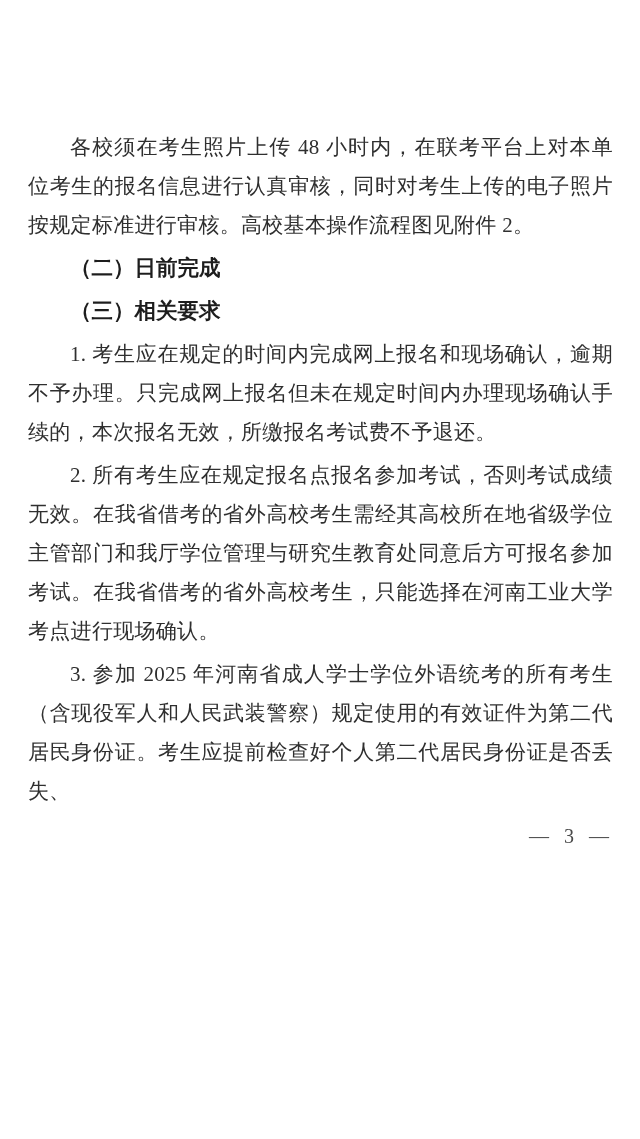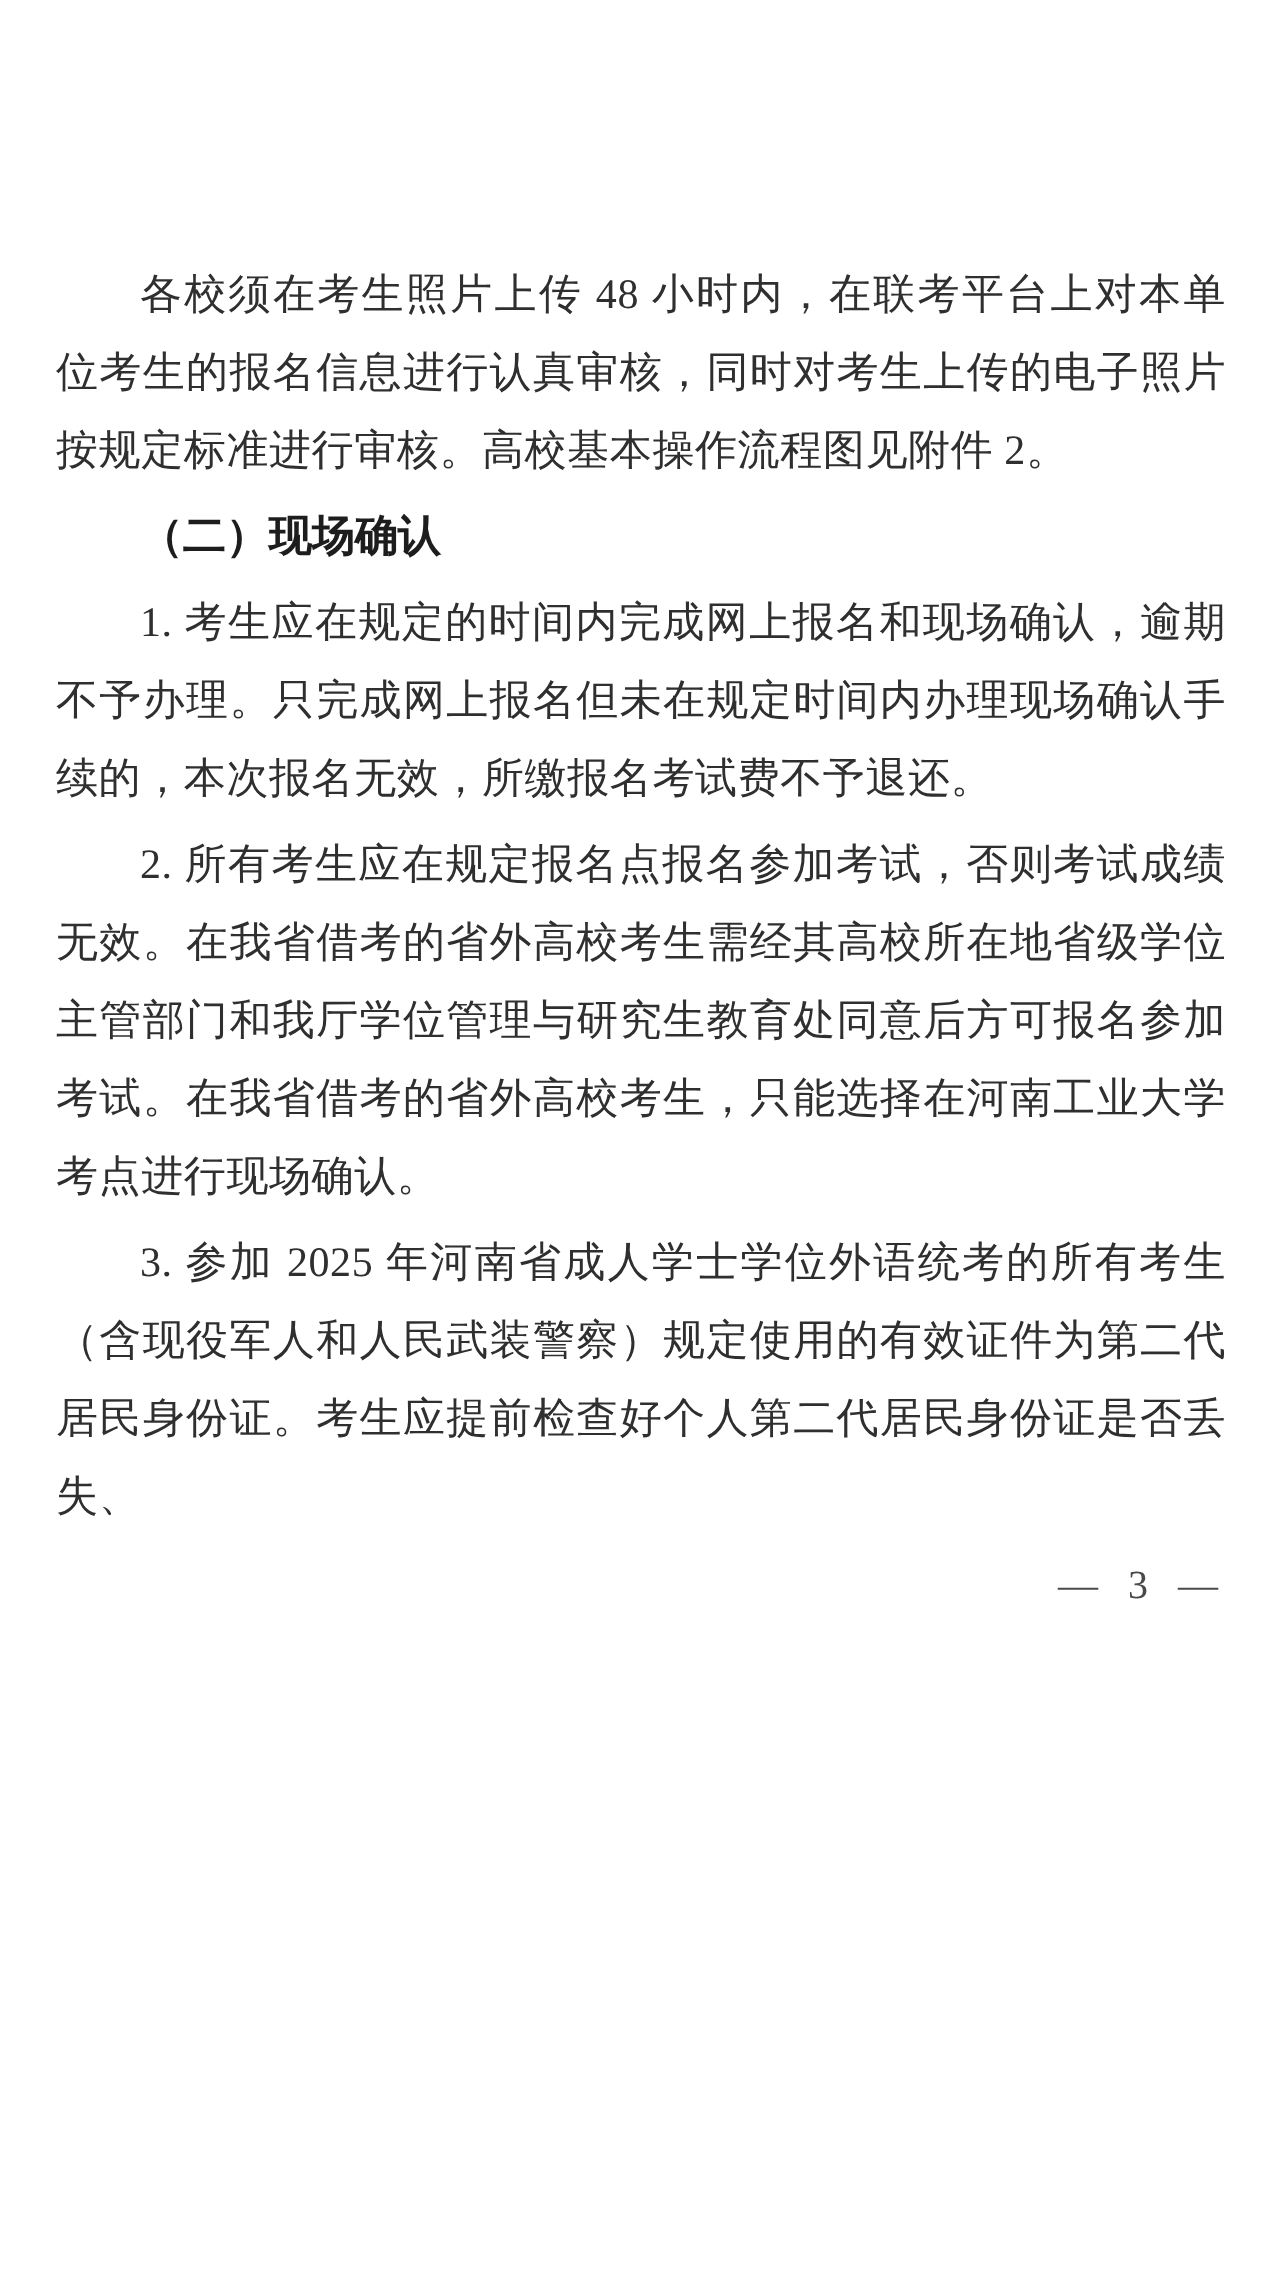--- a/index.html
+++ b/index.html
@@ -49,19 +49,20 @@
     padding-right: 4px;
     word-spacing: 10px;
   }
 </style>
 </head>
 <body>
 
 <div class="page">
   <div class="content">
     <p class="body-para">各校须在考生照片上传 48 小时内，在联考平台上对本单位考生的报名信息进行认真审核，同时对考生上传的电子照片按规定标准进行审核。高校基本操作流程图见附件 2。</p>
-    <h3 class="heading">（二）现场确认</h3>
+    <h3 class="heading">（二）日前完成</h3>
+    <h3 class="heading">（三）相关要求</h3>
     <p class="body-para">1. 考生应在规定的时间内完成网上报名和现场确认，逾期不予办理。只完成网上报名但未在规定时间内办理现场确认手续的，本次报名无效，所缴报名考试费不予退还。</p>
     <p class="body-para">2. 所有考生应在规定报名点报名参加考试，否则考试成绩无效。在我省借考的省外高校考生需经其高校所在地省级学位主管部门和我厅学位管理与研究生教育处同意后方可报名参加考试。在我省借考的省外高校考生，只能选择在河南工业大学考点进行现场确认。</p>
     <p class="body-para">3. 参加 2025 年河南省成人学士学位外语统考的所有考生（含现役军人和人民武装警察）规定使用的有效证件为第二代居民身份证。考生应提前检查好个人第二代居民身份证是否丢失、</p>
     <div class="page-number">— 3 —</div>
   </div>
 </div>
 
 </body></html>

